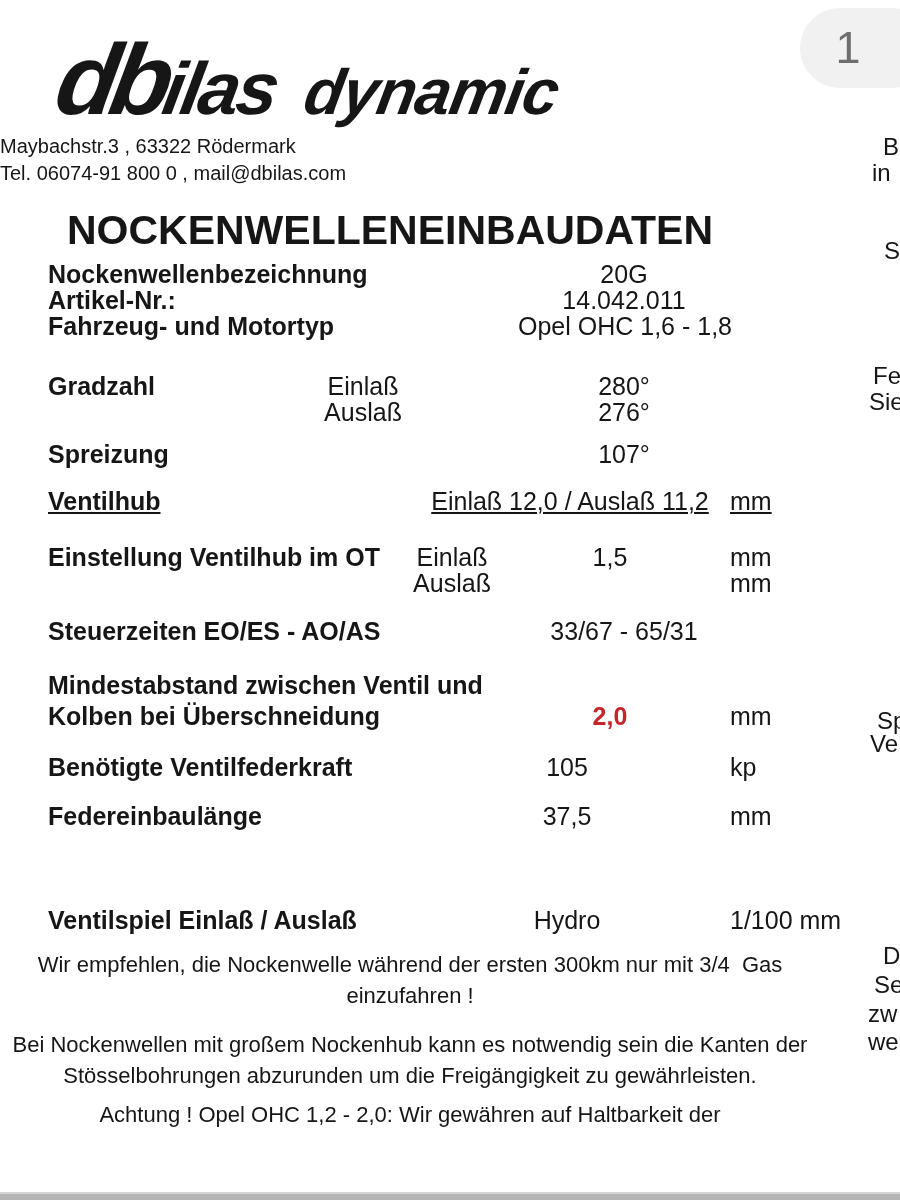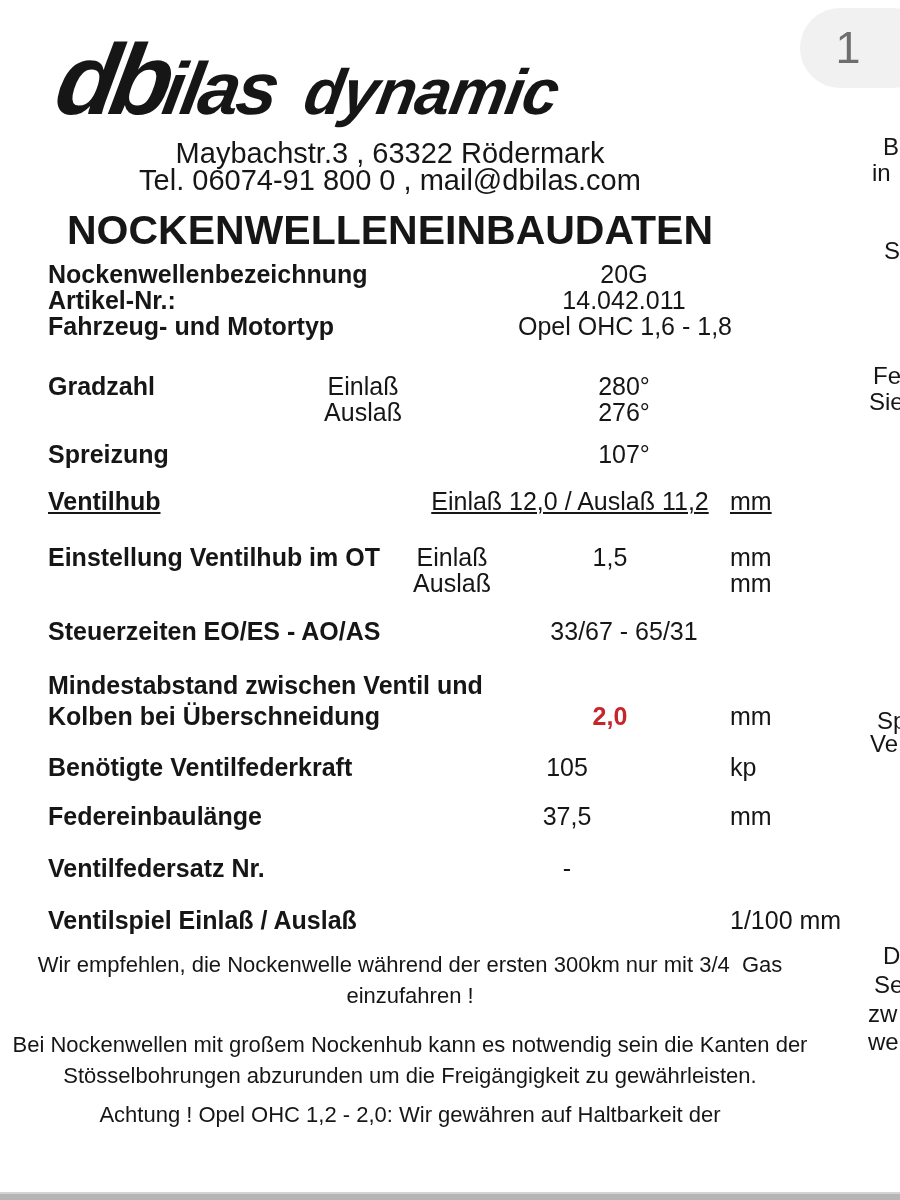--- a/index.html
+++ b/index.html
@@ -15,22 +15,22 @@
   .page-badge .num { position:absolute; left:0; top:0; width:96px; height:80px;
                      line-height:80px; text-align:center; font-size:45px; color:#6e6e6e; }
 
   
   .logo { position:absolute; top:22px; left:58px; display:flex; align-items:baseline;
           transform:skewX(-10deg); white-space:nowrap; }
   .logo .db   { font-size:100px; font-weight:bold; font-style:italic; letter-spacing:-7px; }
   .logo .ilas { font-size:74px;  font-weight:bold; font-style:italic; letter-spacing:-3px; }
   .logo .dyn  { font-size:64px;  font-weight:bold; font-style:italic; letter-spacing:-1px; margin-left:30px; }
 
-  .addr  { position:absolute; top:140px; left:0; width:780px; text-align:center;
-           font-size:29px; line-height:27px; }
+  .addr  { position:absolute; top:133px; left:0; width:780px; 
+           font-size:20px; line-height:27px; }
   .title { position:absolute; top:207px; left:0; width:780px; text-align:center;
            font-size:41px; font-weight:bold; letter-spacing:0px; }
 
   
   .row { position:absolute; left:0; width:820px; display:grid;
          grid-template-columns:274px 196px 212px auto;
          padding-left:48px; font-size:25px; line-height:26px; }
   .row .lbl  { font-weight:bold; white-space:nowrap; }
   .c1{grid-column:1;} .c2{grid-column:2;} .c3{grid-column:3;} .c4{grid-column:4;}
   .r1{grid-row:1;} .r2{grid-row:2;} .r3{grid-row:3;}
@@ -150,27 +150,24 @@
     <div class="val c3 r1 v-left">105</div>
     <div class="unit c4 r1">kp</div>
   </div>
 
   <div class="row" id="row-einbaulaenge">
     <div class="lbl c1 r1">Federeinbaulänge</div>
     <div class="val c3 r1 v-left">37,5</div>
     <div class="unit c4 r1">mm</div>
   </div>
 
-  <div class="row" id="row-federsatz">
-    <div class="lbl c1 r1">Ventilfedersatz Nr.</div>
-    <div class="val c3 r1 v-left">-</div>
-  </div>
 
   <div class="row" id="row-ventilspiel">
     <div class="lbl c1 r1">Ventilspiel Einlaß / Auslaß</div>
+    <div class="val c3 r1 v-left">Hydro</div>
     <div class="unit c4 r1">1/100 mm</div>
   </div>
 
   <div class="note" id="note1">
     <div>Wir empfehlen, die Nockenwelle während der ersten 300km nur mit 3/4  Gas</div>
     <div>einzufahren !</div>
   </div>
 
   <div class="note" id="note2">
     <div>Bei Nockenwellen mit großem Nockenhub kann es notwendig sein die Kanten der</div>

